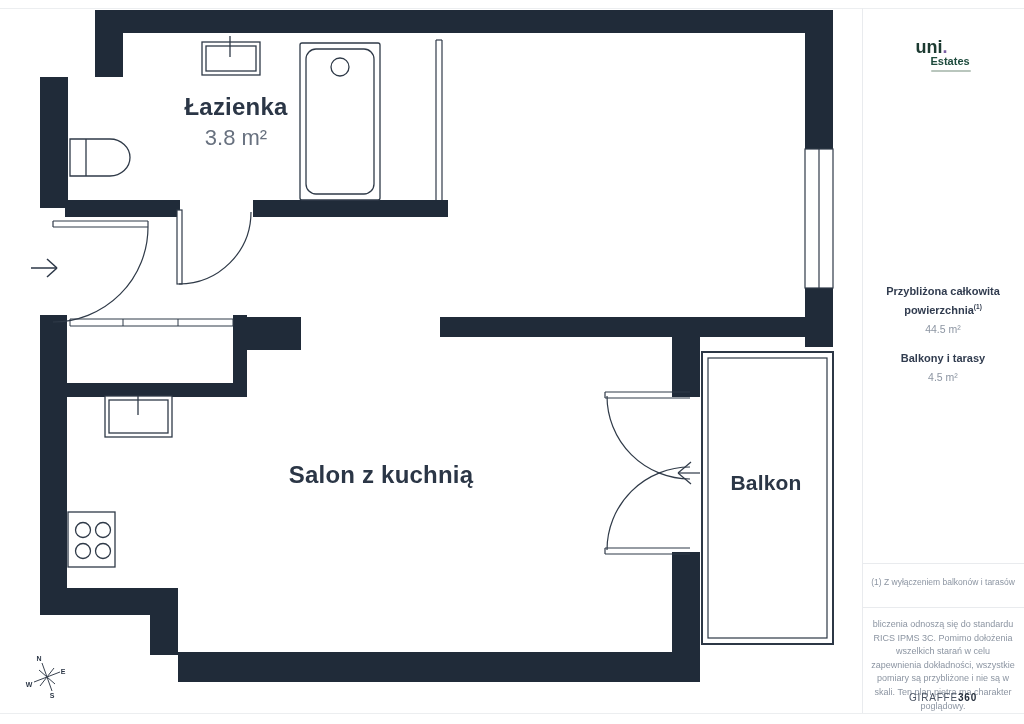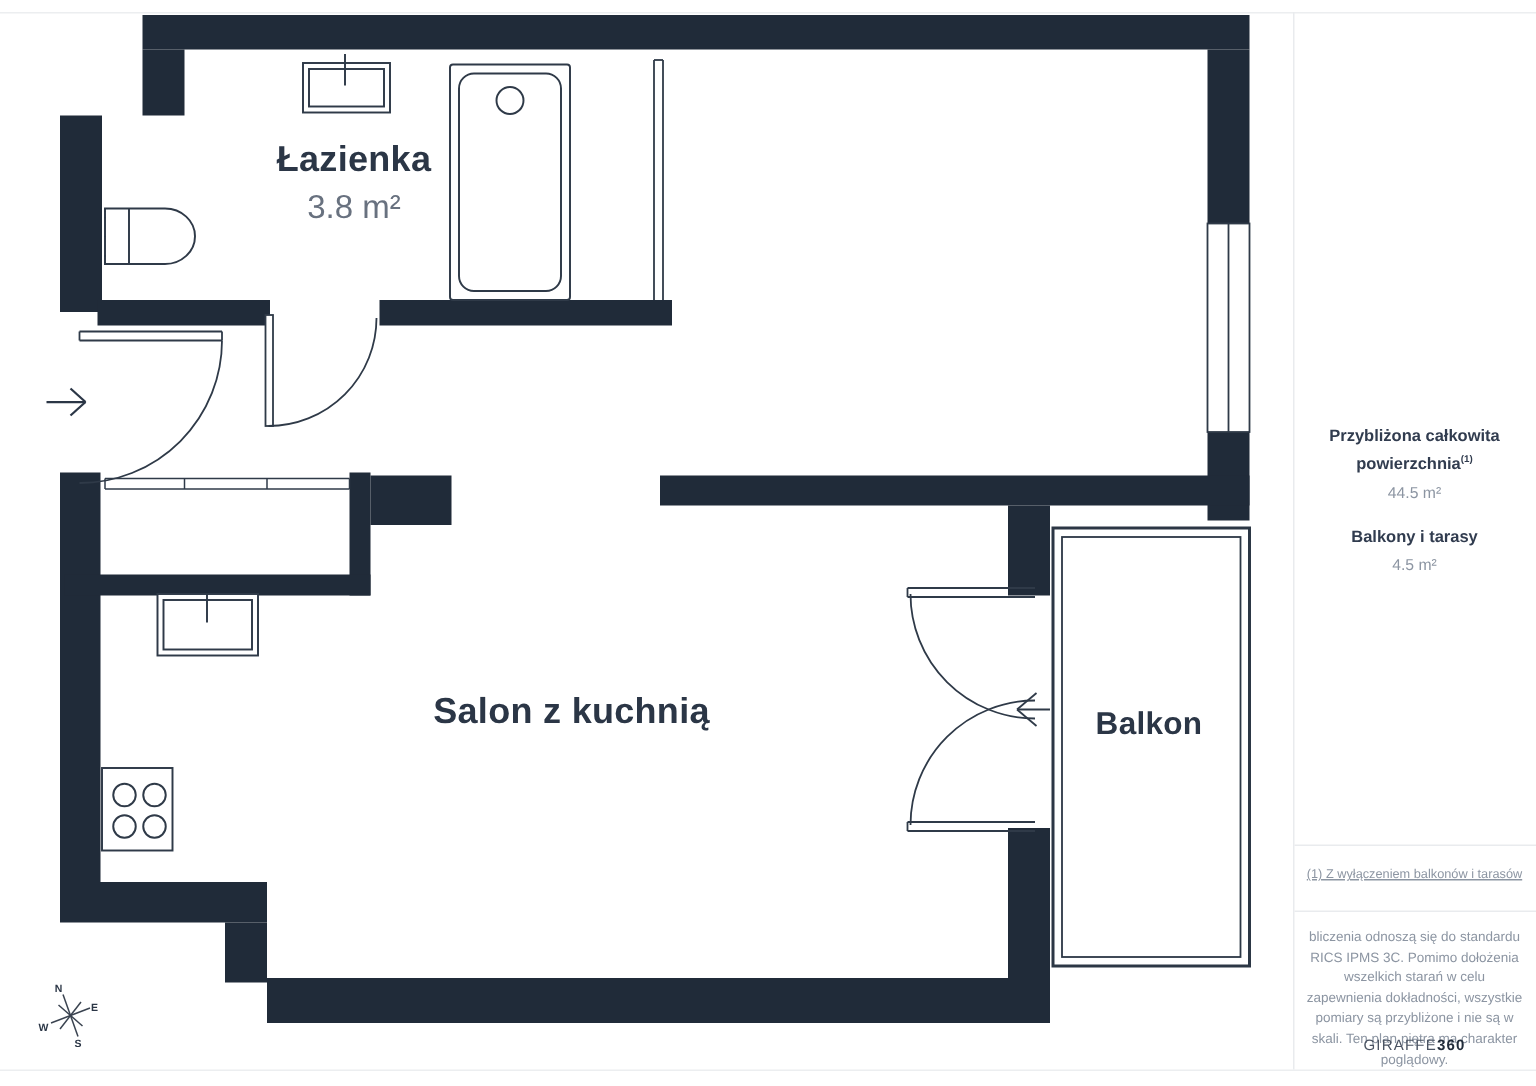--- a/index.html
+++ b/index.html
@@ -23,21 +23,21 @@
   .logo-inner{display:inline-block;text-align:left;}
   .logo-main{font-size:18px;font-weight:800;color:#1c3a31;line-height:18px;}
   .logo-dot{color:#7b5fa5;}
   .logo-sub{font-size:11px;font-weight:700;color:#1d4a3c;margin:-1px 0 0 15px;line-height:12px;}
   .logo-tagline{height:2px;width:40px;background:#b9c6bd;margin:3px 0 0 15px;border-radius:1px;}
   .sb-area{position:absolute;top:284px;left:0;right:0;text-align:center;}
   .sb-h{font-size:11px;font-weight:700;color:#313c4f;line-height:15px;}
   .sb-h sup{font-size:6.5px;}
   .sb-v{font-size:10.5px;color:#8c95a2;margin-top:5px;}
   .sb-h2{margin-top:16px;}
-  .sb-footnote{position:absolute;top:577px;left:0;right:0;text-align:center;font-size:8.5px;color:#8c95a2;text-decoration:underline;}
+  .sb-footnote{position:absolute;top:577px;left:0;right:0;text-align:center;font-size:8.5px;color:#8c95a2;}
   .sb-disclaimer{position:absolute;top:618px;left:8px;right:8px;text-align:center;
                  font-size:9px;line-height:13.6px;color:#8c95a2;}
   .sb-brand{position:absolute;top:692px;left:0;right:0;text-align:center;font-size:10px;letter-spacing:.8px;}
   .sb-brand .g1{font-weight:400;color:#4a5362;}
   .sb-brand .g2{font-weight:700;color:#222c3a;}
 </style>
 </head>
 <body>
 
 <div class="page">
@@ -183,20 +183,27 @@
     <div class="room-label small" style="left:766px;top:471px">
       <div class="room-name">Balkon</div>
     </div>
   </div>
 
   <div class="sidebar">
     <div class="sb-divider-v"></div>
     <div class="sb-hr" style="top:563px"></div>
     <div class="sb-hr" style="top:607px"></div>
 
+    <div class="logo">
+      <div class="logo-inner">
+        <div class="logo-main"><span>uni</span><span class="logo-dot">.</span></div>
+        <div class="logo-sub">Estates</div>
+        <div class="logo-tagline"></div>
+      </div>
+    </div>
 
     <div class="sb-area">
       <div class="sb-h">
         <span>Przybliżona całkowita</span><br>
         <span>powierzchnia</span><sup>(1)</sup>
       </div>
       <div class="sb-v">44.5 m²</div>
       <div class="sb-h sb-h2">Balkony i tarasy</div>
       <div class="sb-v">4.5 m²</div>
     </div>

